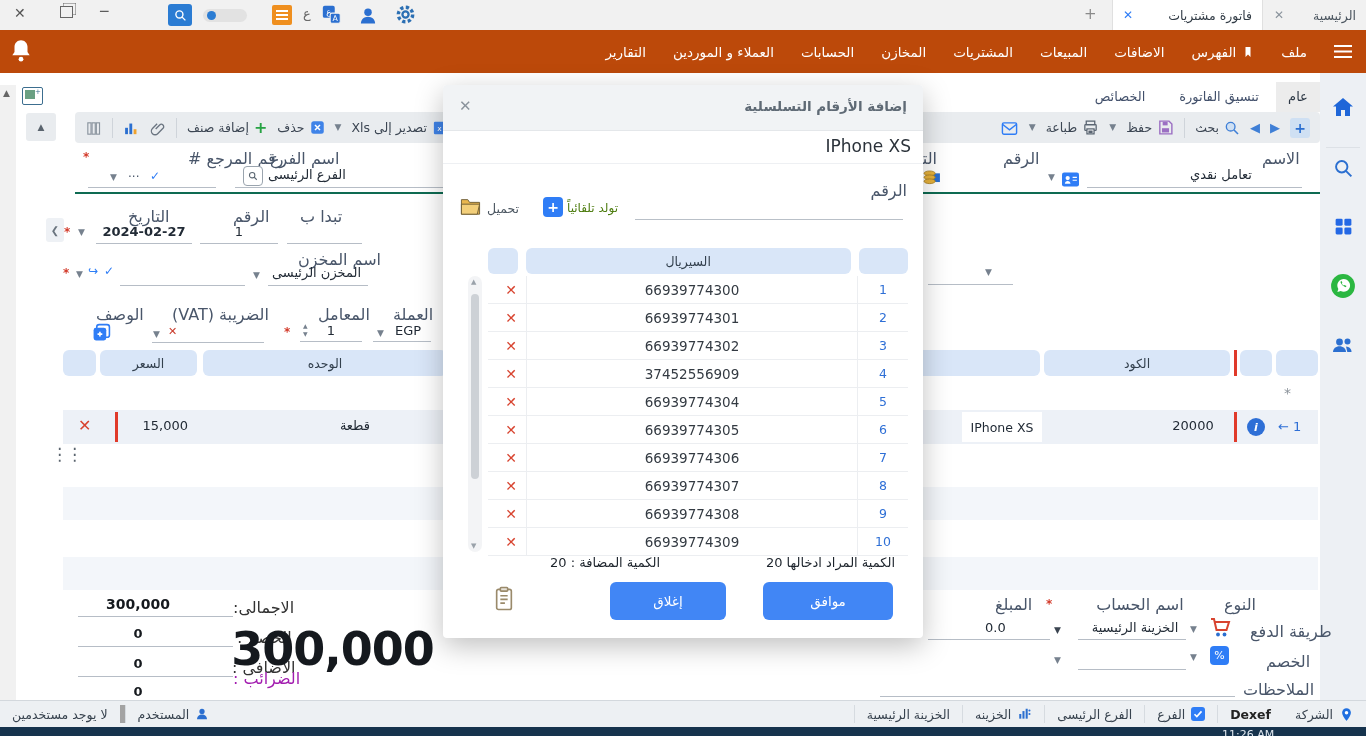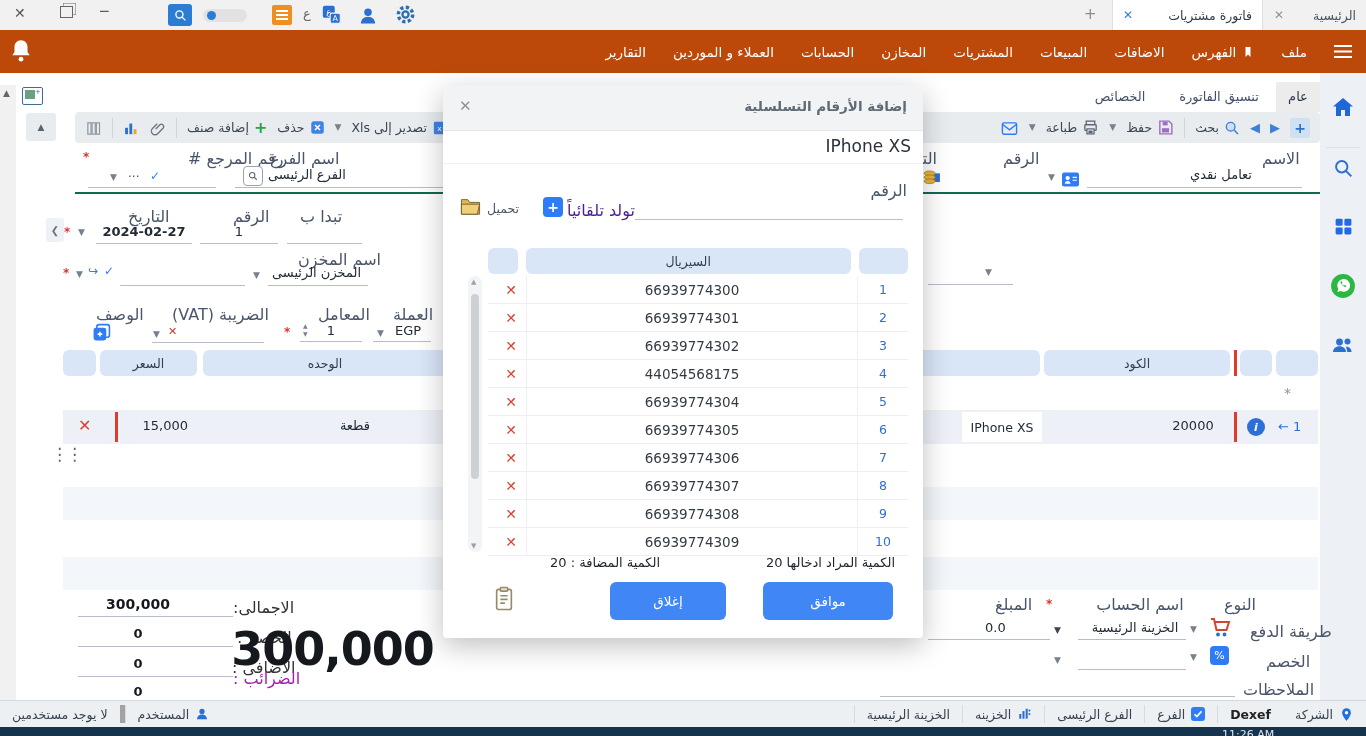--- a/index.html
+++ b/index.html
@@ -494,21 +494,21 @@
     <div class="abs" style="left:0;top:0;width:480px;height:45px;background:#f1f3f5;border-bottom:1px solid #e4e7ea;border-radius:4px 4px 0 0">
       <span class="abs" style="right:16px;top:13px;font-size:13.5px;font-weight:600;color:#5f6a75">إضافة الأرقام التسلسلية</span>
       <span class="abs" style="left:16px;top:12px;font-size:15px;color:#8a939c;cursor:pointer">✕</span>
     </div>
     <span class="abs" style="right:12px;top:51px;font-size:17px;color:#2b323a">IPhone XS</span>
     <div class="abs" style="left:0;top:78px;width:480px;height:1px;background:#eef0f3"></div>
 
     <span class="abs lbl" style="right:16px;top:96px">الرقم</span>
     <span class="abs" style="left:192px;top:118px;width:268px;border-bottom:1px solid #b9c0c8;height:16px"></span>
     <span class="abs mi-sq" style="left:100px;top:112px;cursor:pointer">+</span>
-    <span class="abs" style="left:124px;top:116px;font-size:16px;color:#4c1d95;cursor:pointer;white-space:nowrap">تولد تلقائياً</span>
+    <span class="abs" style="left:124px;top:116px;font-size:12px;color:#4d7c0f;cursor:pointer;white-space:nowrap">تولد تلقائياً</span>
     <span class="abs" style="left:16px;top:110px;cursor:pointer">
       <svg class="ic" width="23" height="20" viewBox="0 0 24 22">
           <path d="M2 4h7l2 3h11v13H2z" fill="#e9b64e" stroke="#6b5b33"></path>
           <path d="M2 9h20l-2.5 11H2z" fill="#f3cf7a" stroke="#6b5b33"></path>
         </svg>
     </span>
     <span class="abs" style="left:44px;top:116px;font-size:12.5px;color:#4a5560;cursor:pointer">تحميل</span>
 
     <div class="abs" style="left:45px;top:163px;width:420px;display:flex;gap:8px">
       <span class="pill" style="width:50px;height:26px"></span>
@@ -529,21 +529,21 @@
           <span class="scell">66939774301</span>
           <span class="dcell">✕</span>
         </div>
       <div class="srow">
           <span class="ncell">3</span>
           <span class="scell">66939774302</span>
           <span class="dcell">✕</span>
         </div>
       <div class="srow">
           <span class="ncell">4</span>
-          <span class="scell">44054568175</span>
+          <span class="scell">37452556909</span>
           <span class="dcell">✕</span>
         </div>
       <div class="srow">
           <span class="ncell">5</span>
           <span class="scell">66939774304</span>
           <span class="dcell">✕</span>
         </div>
       <div class="srow">
           <span class="ncell">6</span>
           <span class="scell">66939774305</span>

